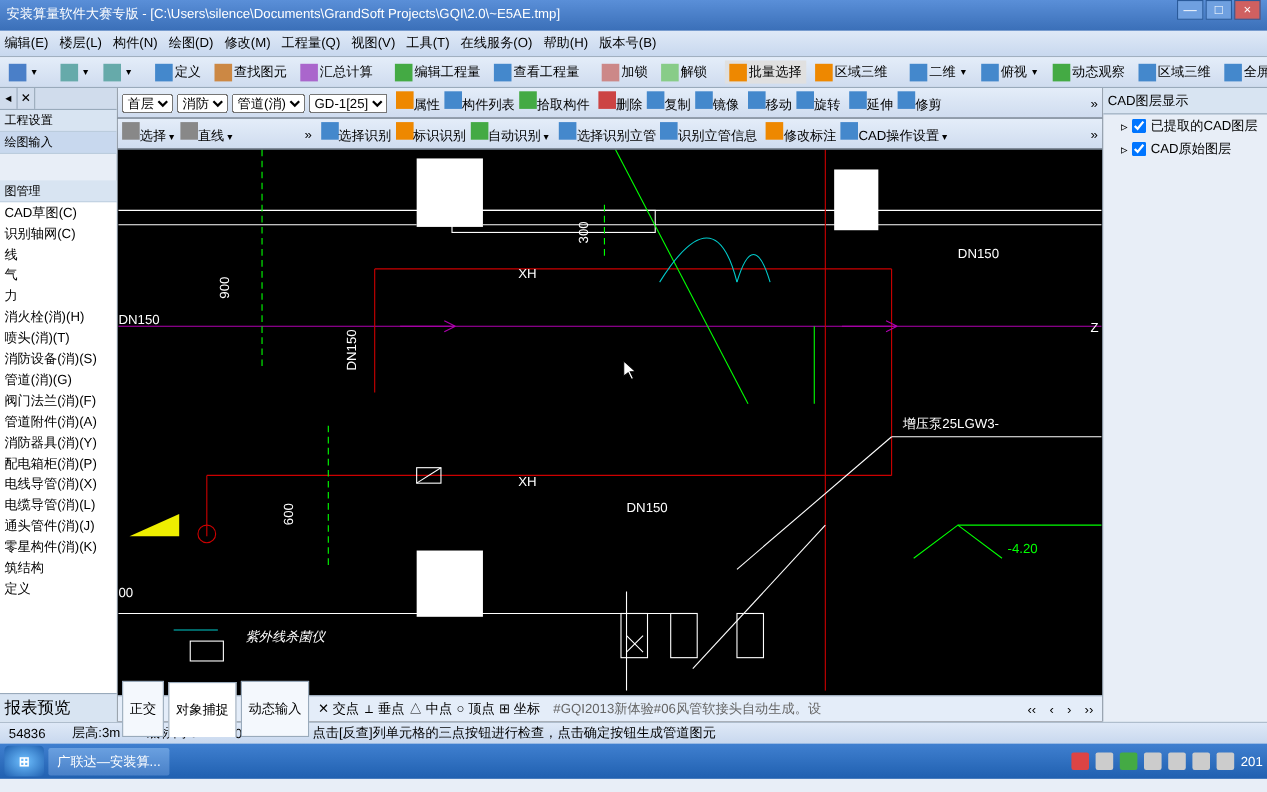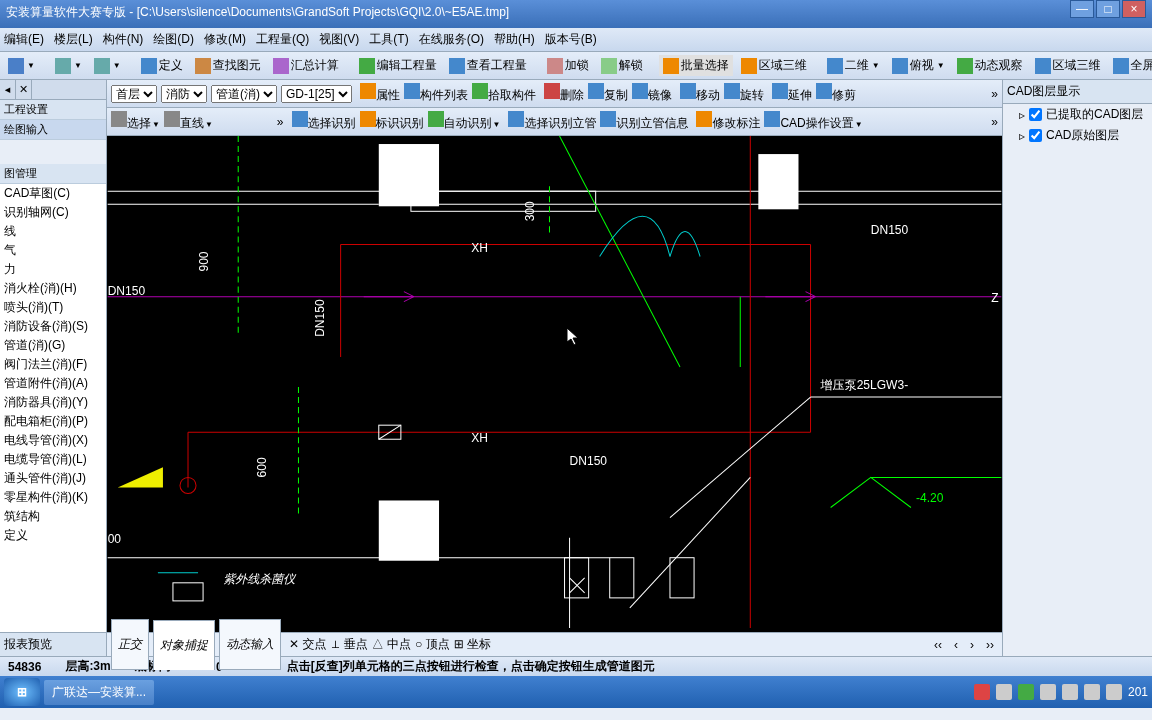--- a/index.html
+++ b/index.html
@@ -26,38 +26,38 @@
 .highlight-batch { background: #e0e0e0; padding: 1px 3px; }
 
 .main { display: flex; height: 576px; }
 .leftpanel { width: 107px; background: #e8eef7; border-right: 1px solid #9ab; display: flex; flex-direction: column; }
 .leftpanel .tabs { display: flex; background: #d0dcec; border-bottom: 1px solid #9ab; }
 .leftpanel .tabs span { flex: 1; padding: 3px 2px; text-align: center; border-right: 1px solid #9ab; font-size: 11px; }
 .leftpanel .tabs .close-x { flex: 0 0 16px; }
 .leftpanel .group-head { background: #d8e4f2; padding: 2px 4px; border-bottom: 1px solid #bcd; font-size: 11px; }
 .leftpanel .tree { flex: 1; background: #fff; overflow: hidden; }
 .leftpanel .tree .item { padding: 1px 4px; white-space: nowrap; font-size: 12px; cursor: pointer; }
-.leftpanel .bottom-label { background: #d8e4f2; padding: 3px 4px; border-top: 1px solid #9ab; font-size: 12px; }
+.leftpanel .bottom-label { background: #d8e4f2; padding: 3px 4px; border-top: 1px solid #9ab; font-size: 15px; }
 
 .canvas-area { flex: 1; background: #000; position: relative; }
 .canvas-area svg { width: 100%; height: 100%; }
 .canvas-toolbar { position: absolute; top: 0; left: 0; right: 0; background: linear-gradient(#e4edf9, #cfdcef); height: 28px; display: flex; align-items: center; padding: 0 4px; gap: 4px; border-bottom: 1px solid #9ab; z-index: 2; }
 .canvas-toolbar2 { top: 28px; }
 .svg-wrap { position: absolute; inset: 56px 0 28px 0; }
 .canvas-status { position: absolute; bottom: 0; left: 0; right: 0; height: 24px; background: #e4edf9; border-top: 1px solid #9ab; display: flex; align-items: center; font-size: 11px; gap: 4px; padding: 0 4px; }
-.canvas-status .tab { padding: 16px 6px; border: 1px solid #9ab; background: #f4f8fd; font-style: italic; }
+.canvas-status .tab { padding: 16px 6px; border: 1px solid #9ab; background: #f4f8fd; }
 .canvas-status .tab.active { background: #fff; border-bottom: none; }
 .canvas-status .chev { padding: 0 4px; cursor: pointer; }
 
 .rightpanel { width: 150px; background: #e8eef7; border-left: 1px solid #9ab; }
 .rightpanel .head { background: #d8e4f2; padding: 3px 4px; border-bottom: 1px solid #9ab; }
 .rightpanel .row { display: flex; align-items: center; padding: 2px 4px 2px 16px; gap: 4px; }
 .rightpanel .row input { width: 13px; height: 13px; }
 
-.statusbar { background: linear-gradient(#dfe9f7, #c8d8ee); height: 20px; display: flex; align-items: center; padding: 0 8px; gap: 24px; border-top: 1px solid #9ab; font-size: 11px; font-weight: bold; }
+.statusbar { background: linear-gradient(#dfe9f7, #c8d8ee); height: 20px; display: flex; align-items: center; padding: 0 8px; gap: 24px; border-top: 1px solid #9ab; font-size: 11px; }
 .taskbar { background: linear-gradient(#4080d0, #2060b0); height: 32px; display: flex; align-items: center; padding: 0 4px; gap: 4px; }
 .taskbar .start { width: 36px; height: 28px; background: radial-gradient(#6fc0ff, #2060b0); border-radius: 4px; display: flex; align-items: center; justify-content: center; color: #fff; font-weight: bold; }
 .taskbar .task { background: linear-gradient(#6aa0e0, #4880c8); color: #fff; padding: 4px 8px; border-radius: 2px; font-size: 11px; text-align: center; }
 .taskbar .tray { margin-left: auto; display: flex; gap: 6px; align-items: center; color: #fff; font-size: 11px; }
 .tray-icon { width: 16px; height: 16px; background: #ccc; border-radius: 2px; }
 .tray-icon.s { background: #d44; }
 .tray-icon.g { background: #4a4; }
 .dropdown-arrow { font-size: 8px; margin-left: 1px; }
 .cursor { position: absolute; left: 460px; top: 248px; pointer-events: none; z-index: 10; }
 </style>
@@ -324,20 +324,21 @@
     <div class="canvas-status">
       <span class="tab">正交</span>
       <span class="tab active">对象捕捉</span>
       <span class="tab">动态输入</span>
       <span class="sep"></span>
       <span class="btn">✕ <span>交点</span></span>
       <span class="btn">⊥ <span>垂点</span></span>
       <span class="btn">△ <span>中点</span></span>
       <span class="btn">○ <span>顶点</span></span>
       <span class="btn">⊞ <span>坐标</span></span>
+      <span style="margin-left:8px;color:#666">#GQI2013新体验#06风管软接头自动生成。设</span>
       <span style="margin-left:auto"></span>
       <span class="chev">‹‹</span>
       <span class="chev">‹</span>
       <span class="chev">›</span>
       <span class="chev">››</span>
     </div>
   </div>
 
   <div class="rightpanel">
     <div class="head">CAD图层显示</div>

